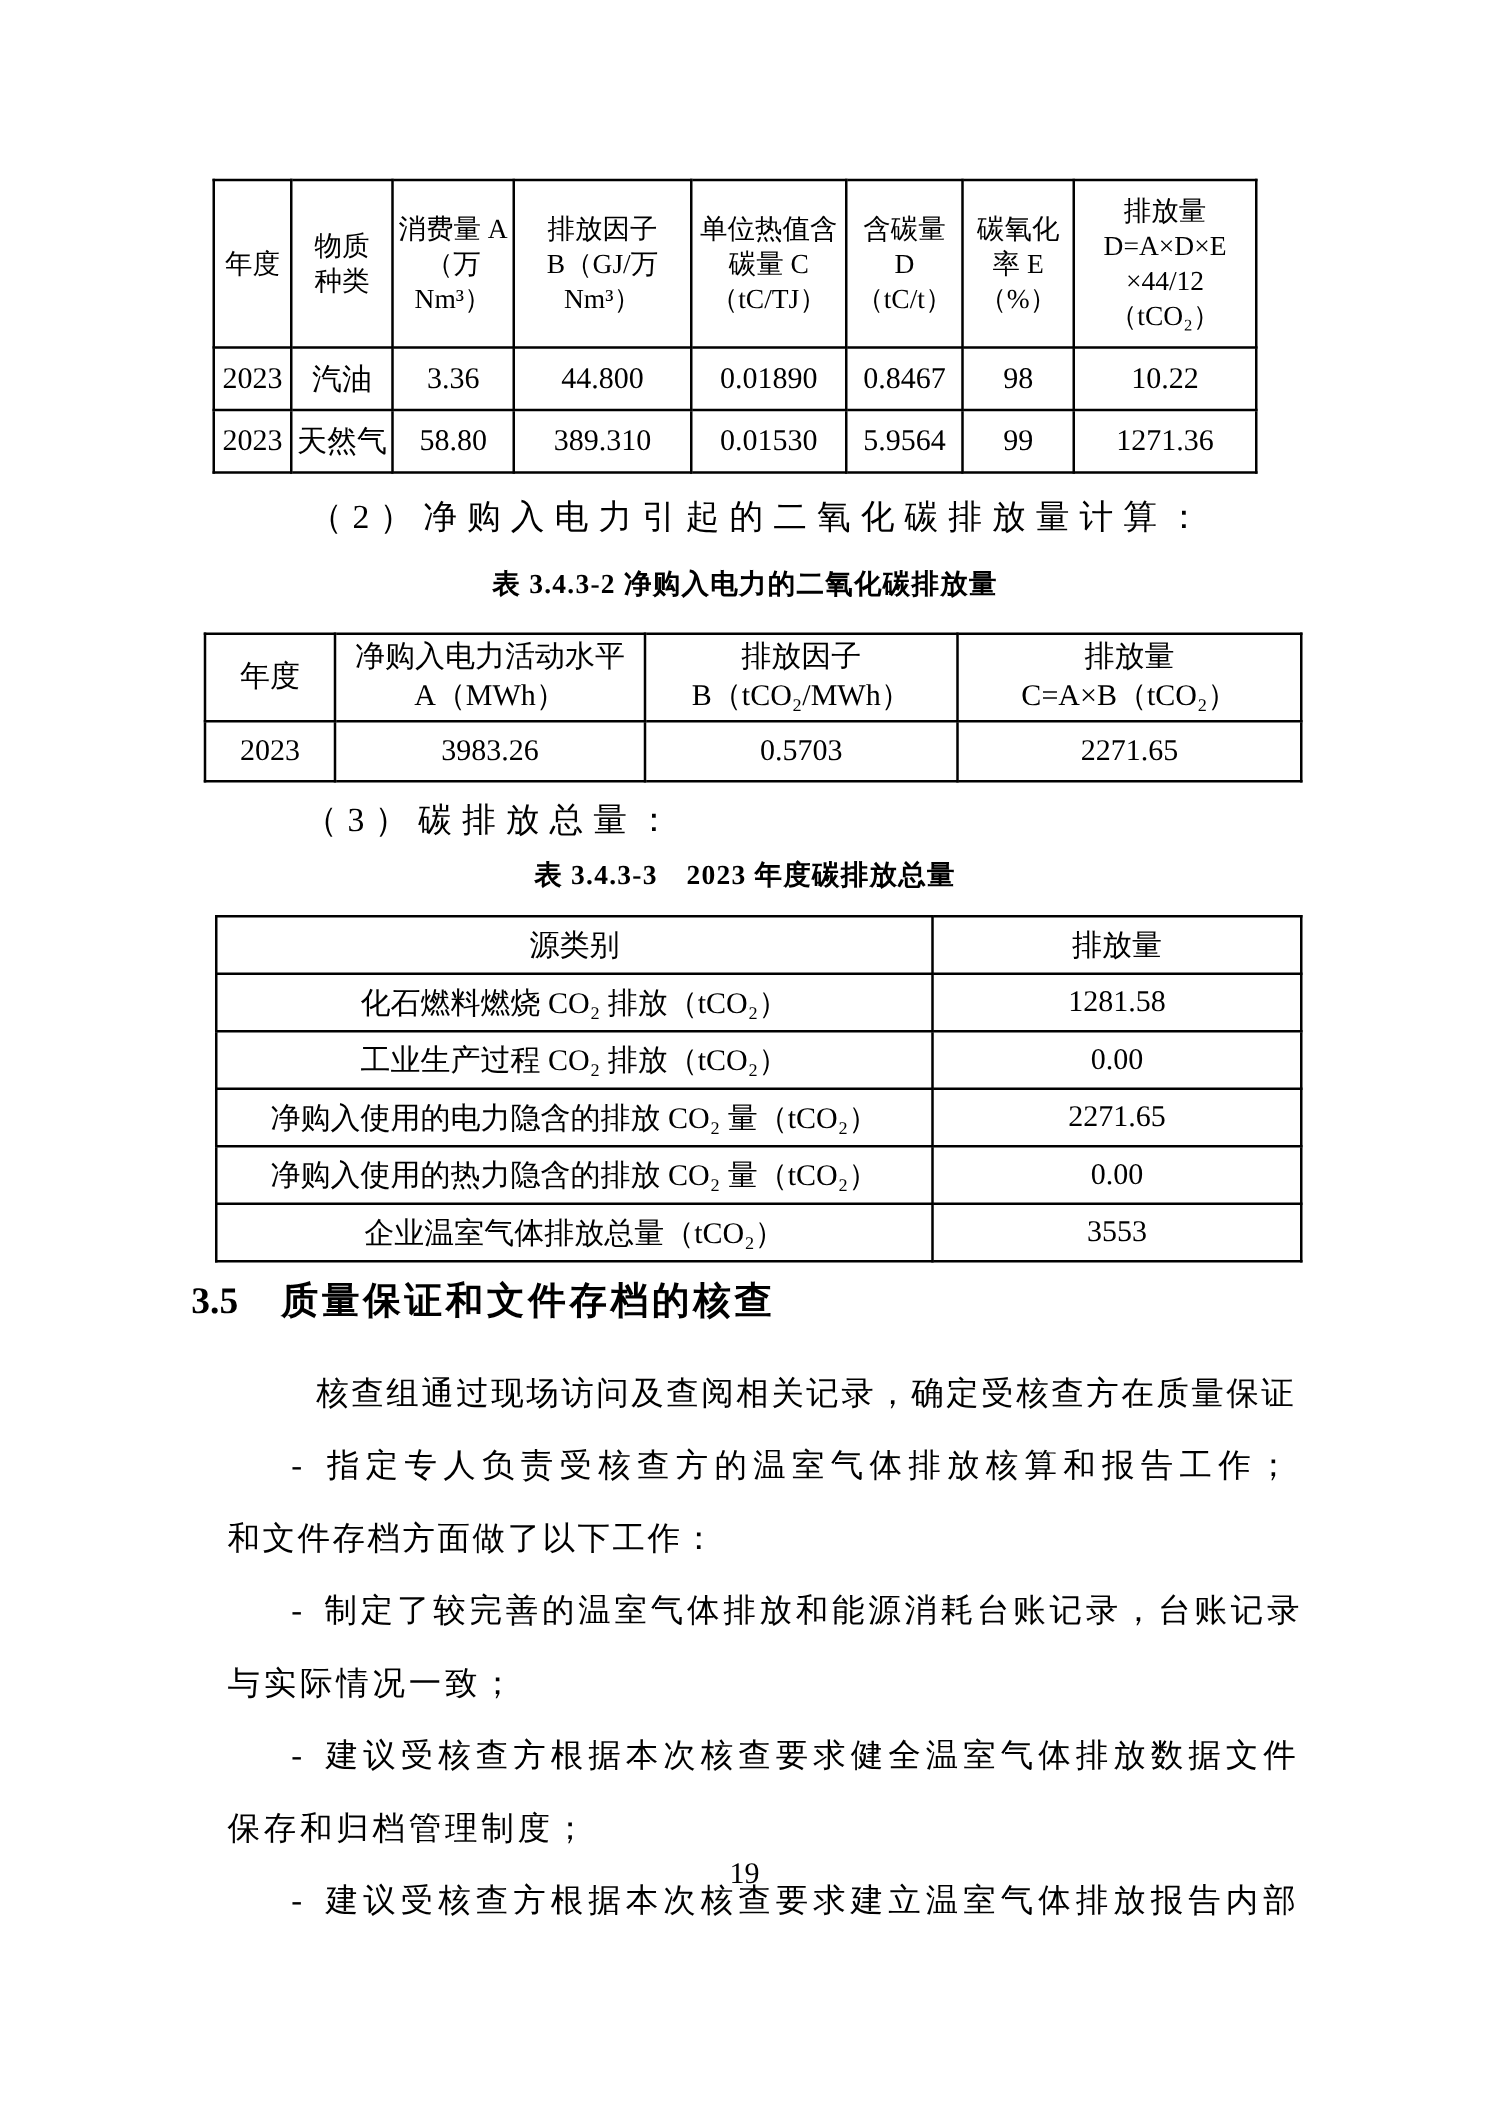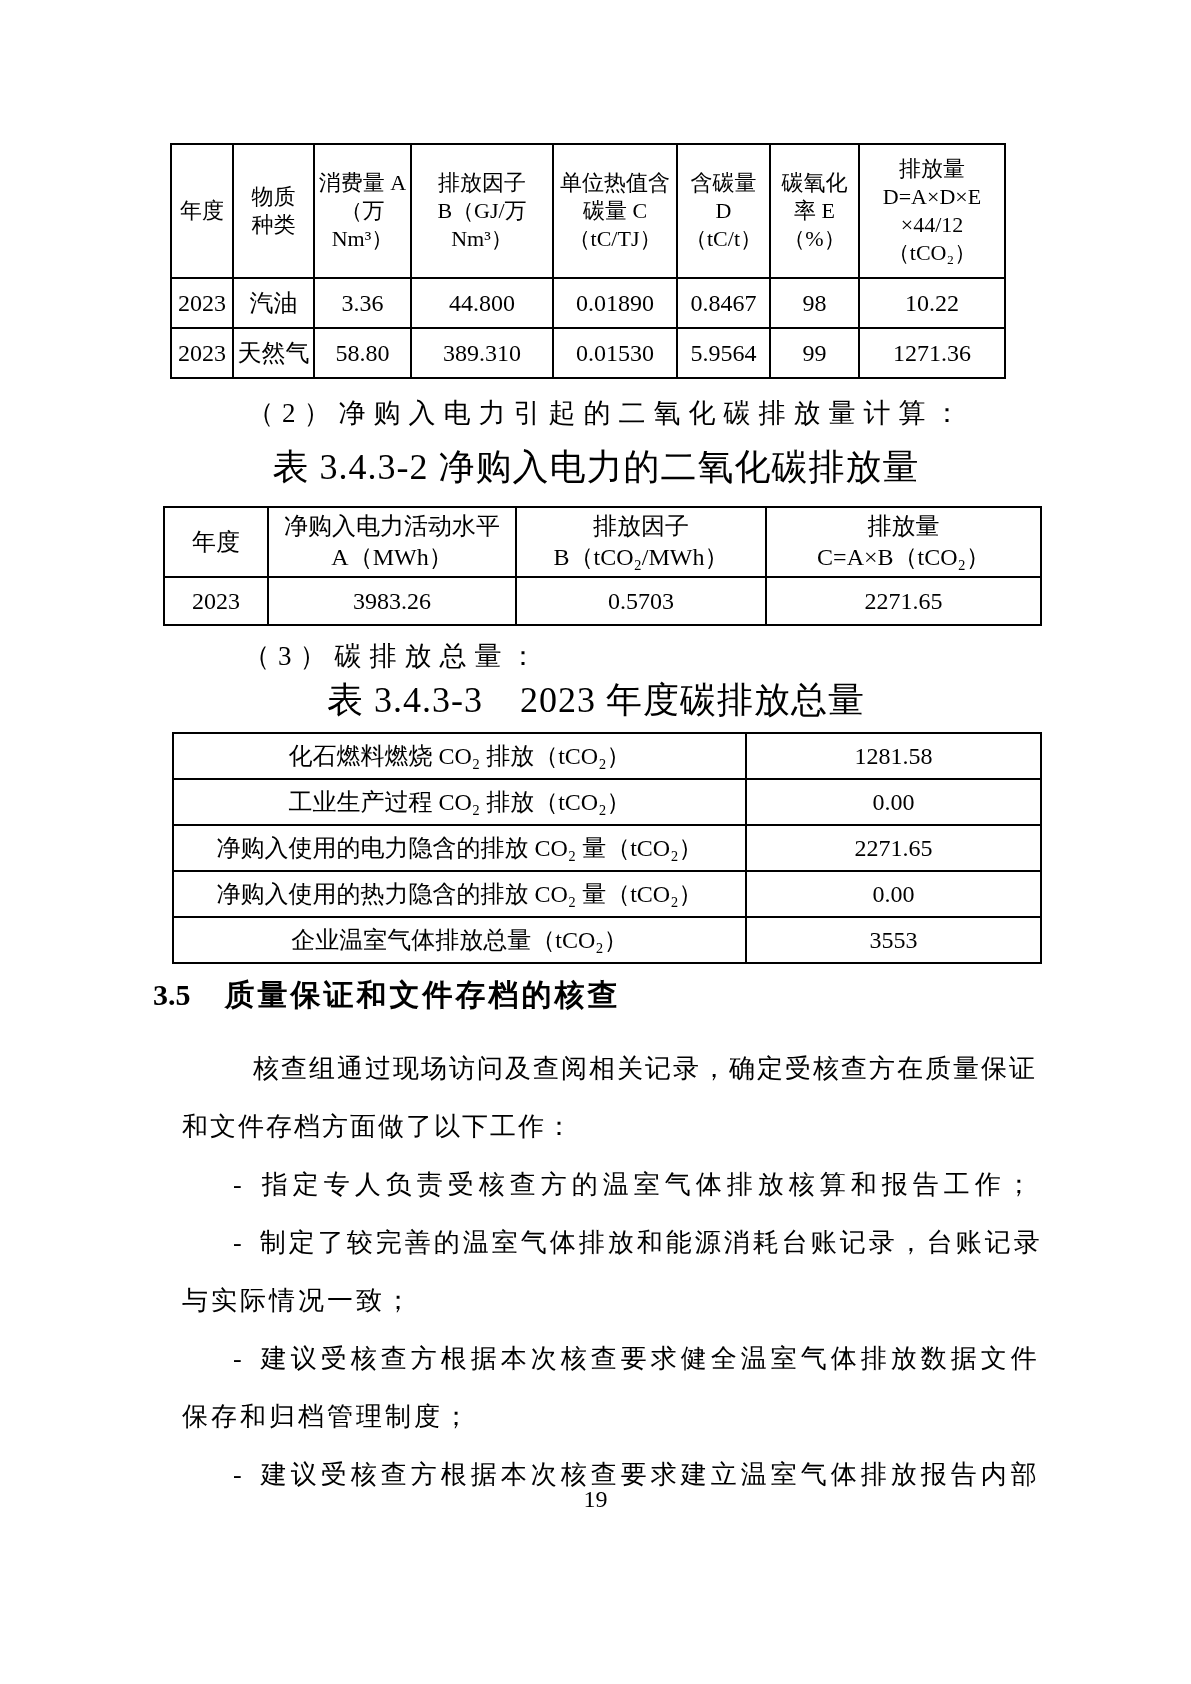--- a/index.html
+++ b/index.html
@@ -23,22 +23,22 @@
     overflow: hidden;
   }
 
   .t1 { width: 834px; margin-left: 18px; }
   .t1 th { font-size: 22px; line-height: 28px; padding: 4px 2px; }
   .t1 .hdr-row { height: 134px; }
   .t1 .data-row { height: 50px; }
   .t1 td { font-size: 24px; }
 
   .caption {
-    text-align: center; font-weight: normal;
-    font-size: 36px; line-height: 40px; letter-spacing: 1px;
+    text-align: center; font-weight: bold;
+    font-size: 22px; line-height: 40px; letter-spacing: 1px;
   }
   .cap2 { margin-top: 12px; }
   .cap3 { margin-top: 2px; }
 
   .t2 { width: 877px; margin-left: 11px; margin-top: 19px; }
   .t2 .hdr-row { height: 70px; }
   .t2 th { font-size: 24px; line-height: 31px; }
   .t2 .data-row { height: 48px; }
   .t2 td { font-size: 24px; }
 
@@ -171,20 +171,24 @@
   <div class="numbered-line p3">（3）碳排放总量：</div>
 
   <div class="caption cap3">表 3.4.3-3　2023 年度碳排放总量</div>
 
   <table class="t3">
     <colgroup>
       <col style="width:573px">
         <col style="width:295px">
     </colgroup>
     <tbody>
+        <tr class="hdr-row">
+      <th>源类别</th>
+      <th>排放量</th>
+    </tr>
     <tr class="data-row">
       <td>化石燃料燃烧 CO₂ 排放（tCO₂）</td>
       <td>1281.58</td>
     </tr>
     <tr class="data-row">
       <td>工业生产过程 CO₂ 排放（tCO₂）</td>
       <td>0.00</td>
     </tr>
     <tr class="data-row">
       <td>净购入使用的电力隐含的排放 CO₂ 量（tCO₂）</td>
@@ -200,23 +204,23 @@
     </tr>
   </tbody>
     </table>
 
   <div class="section-heading">
     <span class="sec-num">3.5</span><span class="sec-title">质量保证和文件存档的核查</span>
   </div>
 
   <div class="body-text">
     <div class="line indent-first ls-2">核查组通过现场访问及查阅相关记录，确定受核查方在质量保证</div>
+    <div class="line bullet-line ls-5"><span class="dash">-</span><span>指定专人负责受核查方的温室气体排放核算和报告工作；</span></div>
+
     <div class="line ls-2">和文件存档方面做了以下工作：</div>
-
-    <div class="line bullet-line ls-5"><span class="dash">-</span><span>指定专人负责受核查方的温室气体排放核算和报告工作；</span></div>
 
     <div class="line bullet-line ls-3"><span class="dash">-</span><span>制定了较完善的温室气体排放和能源消耗台账记录，台账记录</span></div>
     <div class="line ls-3">与实际情况一致；</div>
 
     <div class="line bullet-line ls-4"><span class="dash">-</span><span>建议受核查方根据本次核查要求健全温室气体排放数据文件</span></div>
     <div class="line ls-3">保存和归档管理制度；</div>
 
     <div class="line bullet-line ls-4"><span class="dash">-</span><span>建议受核查方根据本次核查要求建立温室气体排放报告内部</span></div>
   </div>
 

